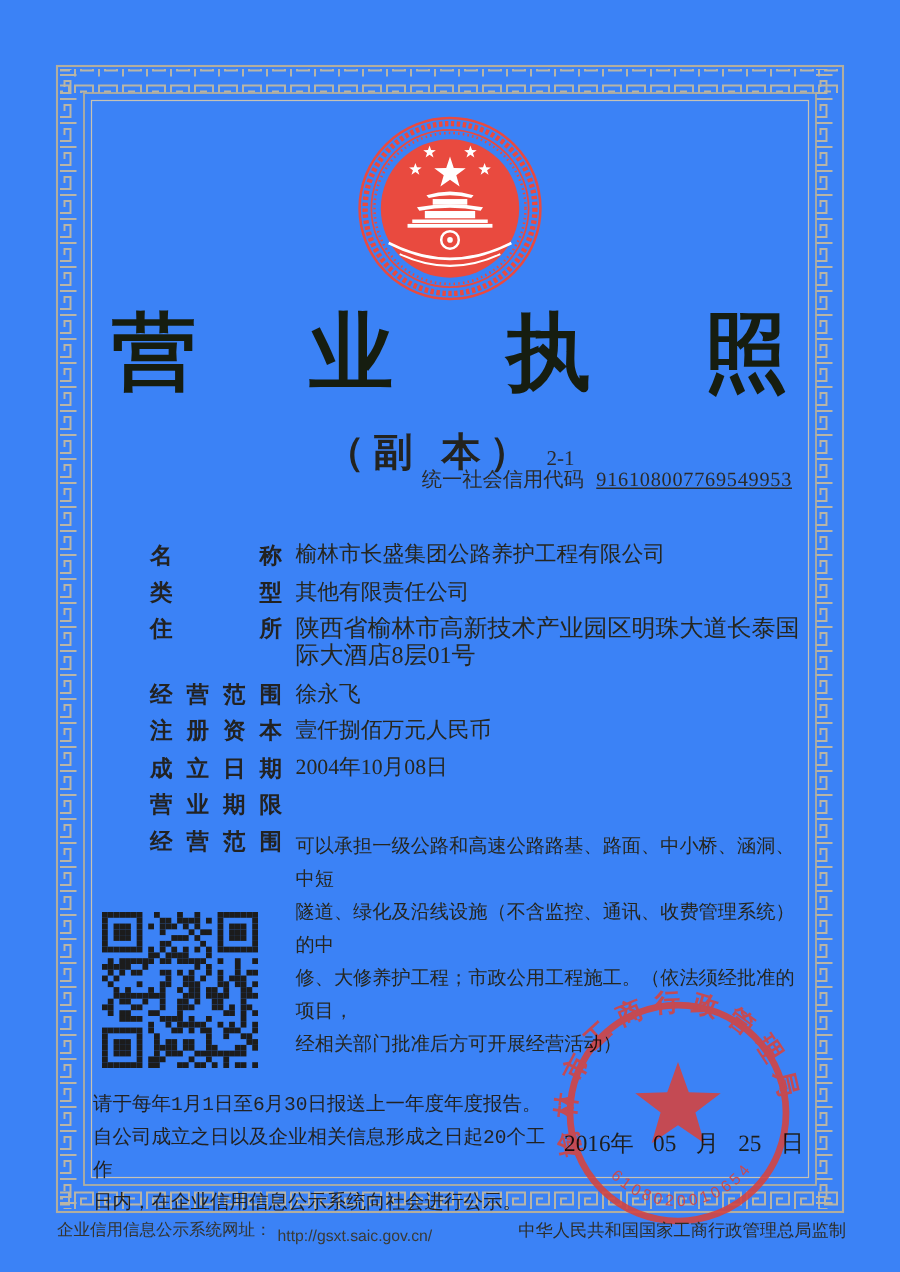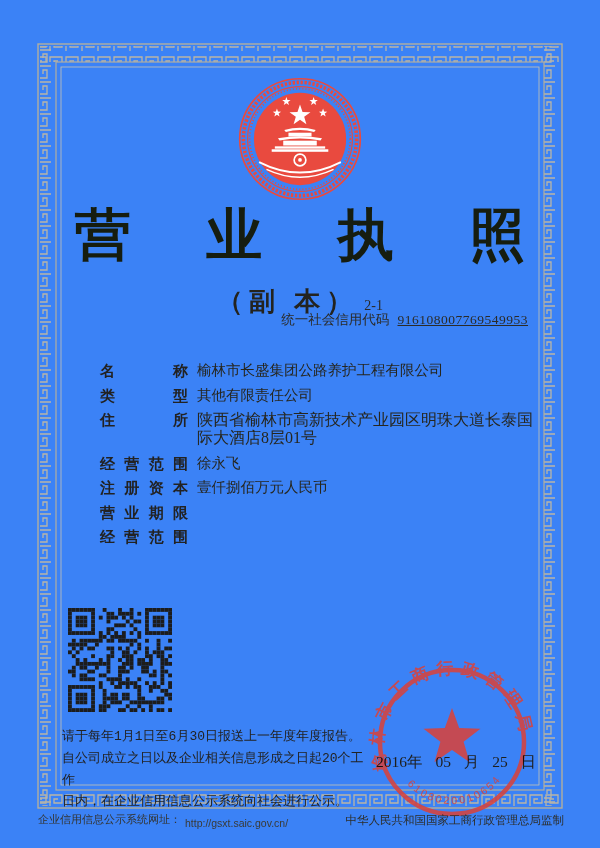--- a/index.html
+++ b/index.html
@@ -137,24 +137,34 @@
       </div>
       <div class="frow">
         <span class="flabel">经营范围</span>
         <span class="fvalue">徐永飞</span>
       </div>
       <div class="frow">
         <span class="flabel">注册资本</span>
         <span class="fvalue">壹仟捌佰万元人民币</span>
       </div>
       <div class="frow">
+        <span class="flabel">成立日期</span>
+        <span class="fvalue">2004年10月08日</span>
+      </div>
+      <div class="frow">
         <span class="flabel">营业期限</span>
       </div>
       <div class="frow">
         <span class="flabel">经营范围</span>
+        <span class="scope-lines">
+          <div>可以承担一级公路和高速公路路基、路面、中小桥、涵洞、中短</div>
+          <div>隧道、绿化及沿线设施（不含监控、通讯、收费管理系统）的中</div>
+          <div>修、大修养护工程；市政公用工程施工。（依法须经批准的项目，</div>
+          <div>经相关部门批准后方可开展经营活动）</div>
+        </span>
       </div>
     </div>
 
     <svg class="qr" id="qr" width="104" height="104">
         <rect x="0.00" y="0.00" width="3.85" height="3.85" fill="#1c1c1c"></rect>
         <rect x="3.85" y="0.00" width="3.85" height="3.85" fill="#1c1c1c"></rect>
         <rect x="7.70" y="0.00" width="3.85" height="3.85" fill="#1c1c1c"></rect>
         <rect x="11.56" y="0.00" width="3.85" height="3.85" fill="#1c1c1c"></rect>
         <rect x="15.41" y="0.00" width="3.85" height="3.85" fill="#1c1c1c"></rect>
         <rect x="19.26" y="0.00" width="3.85" height="3.85" fill="#1c1c1c"></rect>

